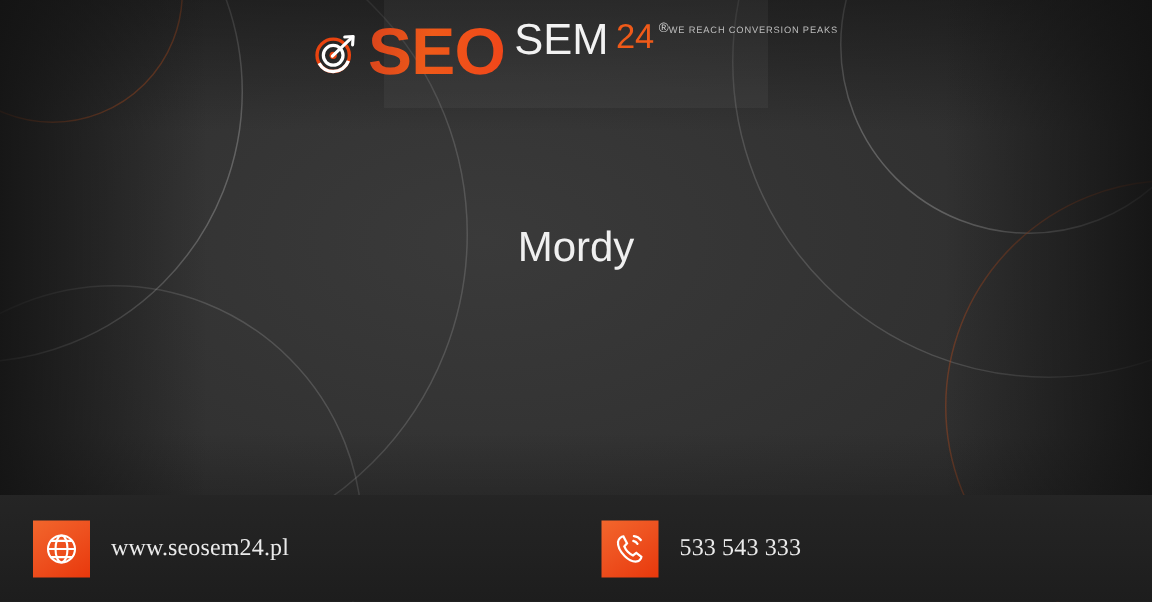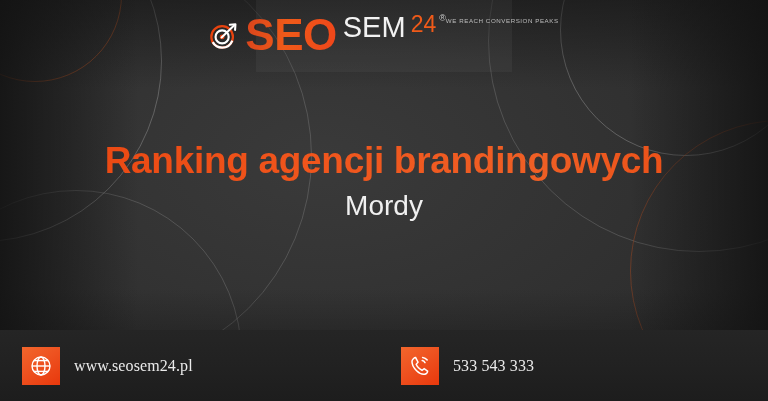--- a/index.html
+++ b/index.html
@@ -202,21 +202,20 @@
             <span class="logo-24">24</span>
             <span class="logo-reg">®</span>
           </span>
           <span class="logo-tagline">WE REACH CONVERSION PEAKS</span>
         </span>
       </div>
     </div>
   </div>
 
   <div class="hero">
-    <h1 class="hero-title">Ranking agencji brandingowych</h1>
     <p class="hero-subtitle">Mordy</p>
   </div>
 
   <div class="footer">
 
     <div class="contact">
       <span class="contact-icon">
         <svg width="24" height="24" viewBox="0 0 24 24" fill="none" stroke="#ffffff" stroke-width="1.4" aria-hidden="true">
           <circle cx="12" cy="12" r="9"></circle>
           <ellipse cx="12" cy="12" rx="4" ry="9"></ellipse>

